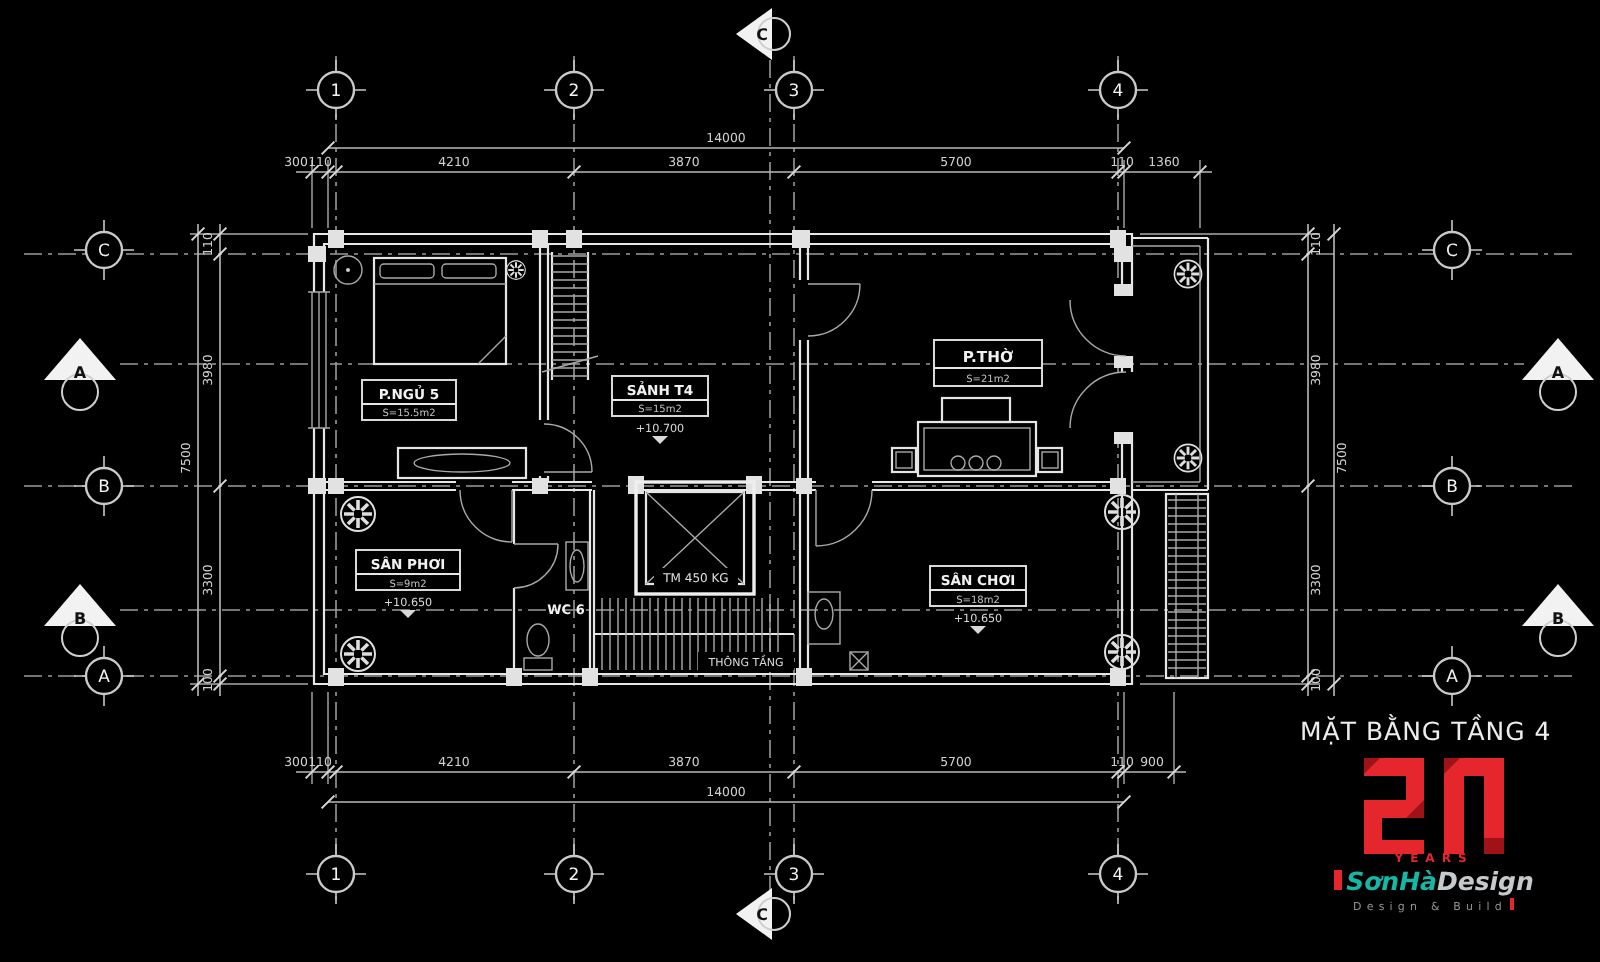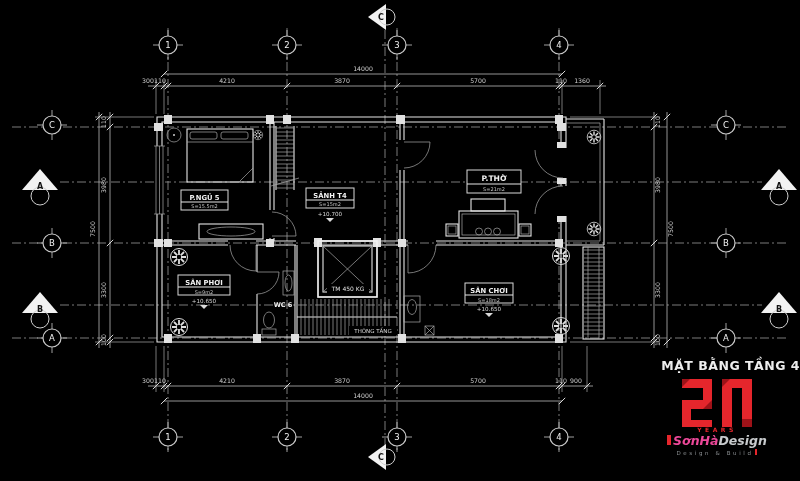--- a/index.html
+++ b/index.html
@@ -23,27 +23,27 @@
   .td{fill:#cfcfcf;font-size:6.2px;}
   .tb{fill:#f2f2f2;font-size:8.5px;}
   .ts{fill:#111;font-size:8px;font-weight:bold;}
   .rn{fill:#f2f2f2;font-size:6.8px;font-weight:bold;}
   .rnl{fill:#f2f2f2;font-size:7.6px;font-weight:bold;}
   .ra{fill:#c2c2c2;font-size:5px;}
   .lv{fill:#d8d8d8;font-size:5.6px;}
   .anch{text-anchor:middle;}
 
   
-  .title{position:absolute;left:650px;top:358px;width:150px;text-align:right;
-         color:#ededed;font-size:12.5px;font-weight:bold;letter-spacing:.5px;}
+  .title{position:absolute;left:650px;top:358px;width:150px;text-align:left;
+         color:#ededed;font-size:12.5px;font-weight:normal;letter-spacing:.5px;}
   .years{position:absolute;left:682px;top:426px;width:70px;text-align:center;
          color:#e5262c;font-size:6px;font-weight:bold;letter-spacing:3.5px;}
   .brand{position:absolute;left:662px;top:433px;width:110px;text-align:center;
          font-size:12.5px;font-weight:bold;font-style:italic;white-space:nowrap;}
-  .brand .red{color:#ec4899;}
+  .brand .red{color:#14b8a6;}
   .brand .gray{color:#c7cacc;}
   .brand .mark{display:inline-block;width:4px;height:10px;background:#e5262c;margin-right:2px;}
   .tagline{position:absolute;left:662px;top:449px;width:110px;text-align:center;
            color:#8d9194;font-size:5.5px;letter-spacing:2.6px;white-space:nowrap;}
   .tagline .bar{display:inline-block;width:2px;height:6px;background:#e5262c;margin-left:2px;}
 </style>
 </head>
 <body>
 
 <div class="canvas">

